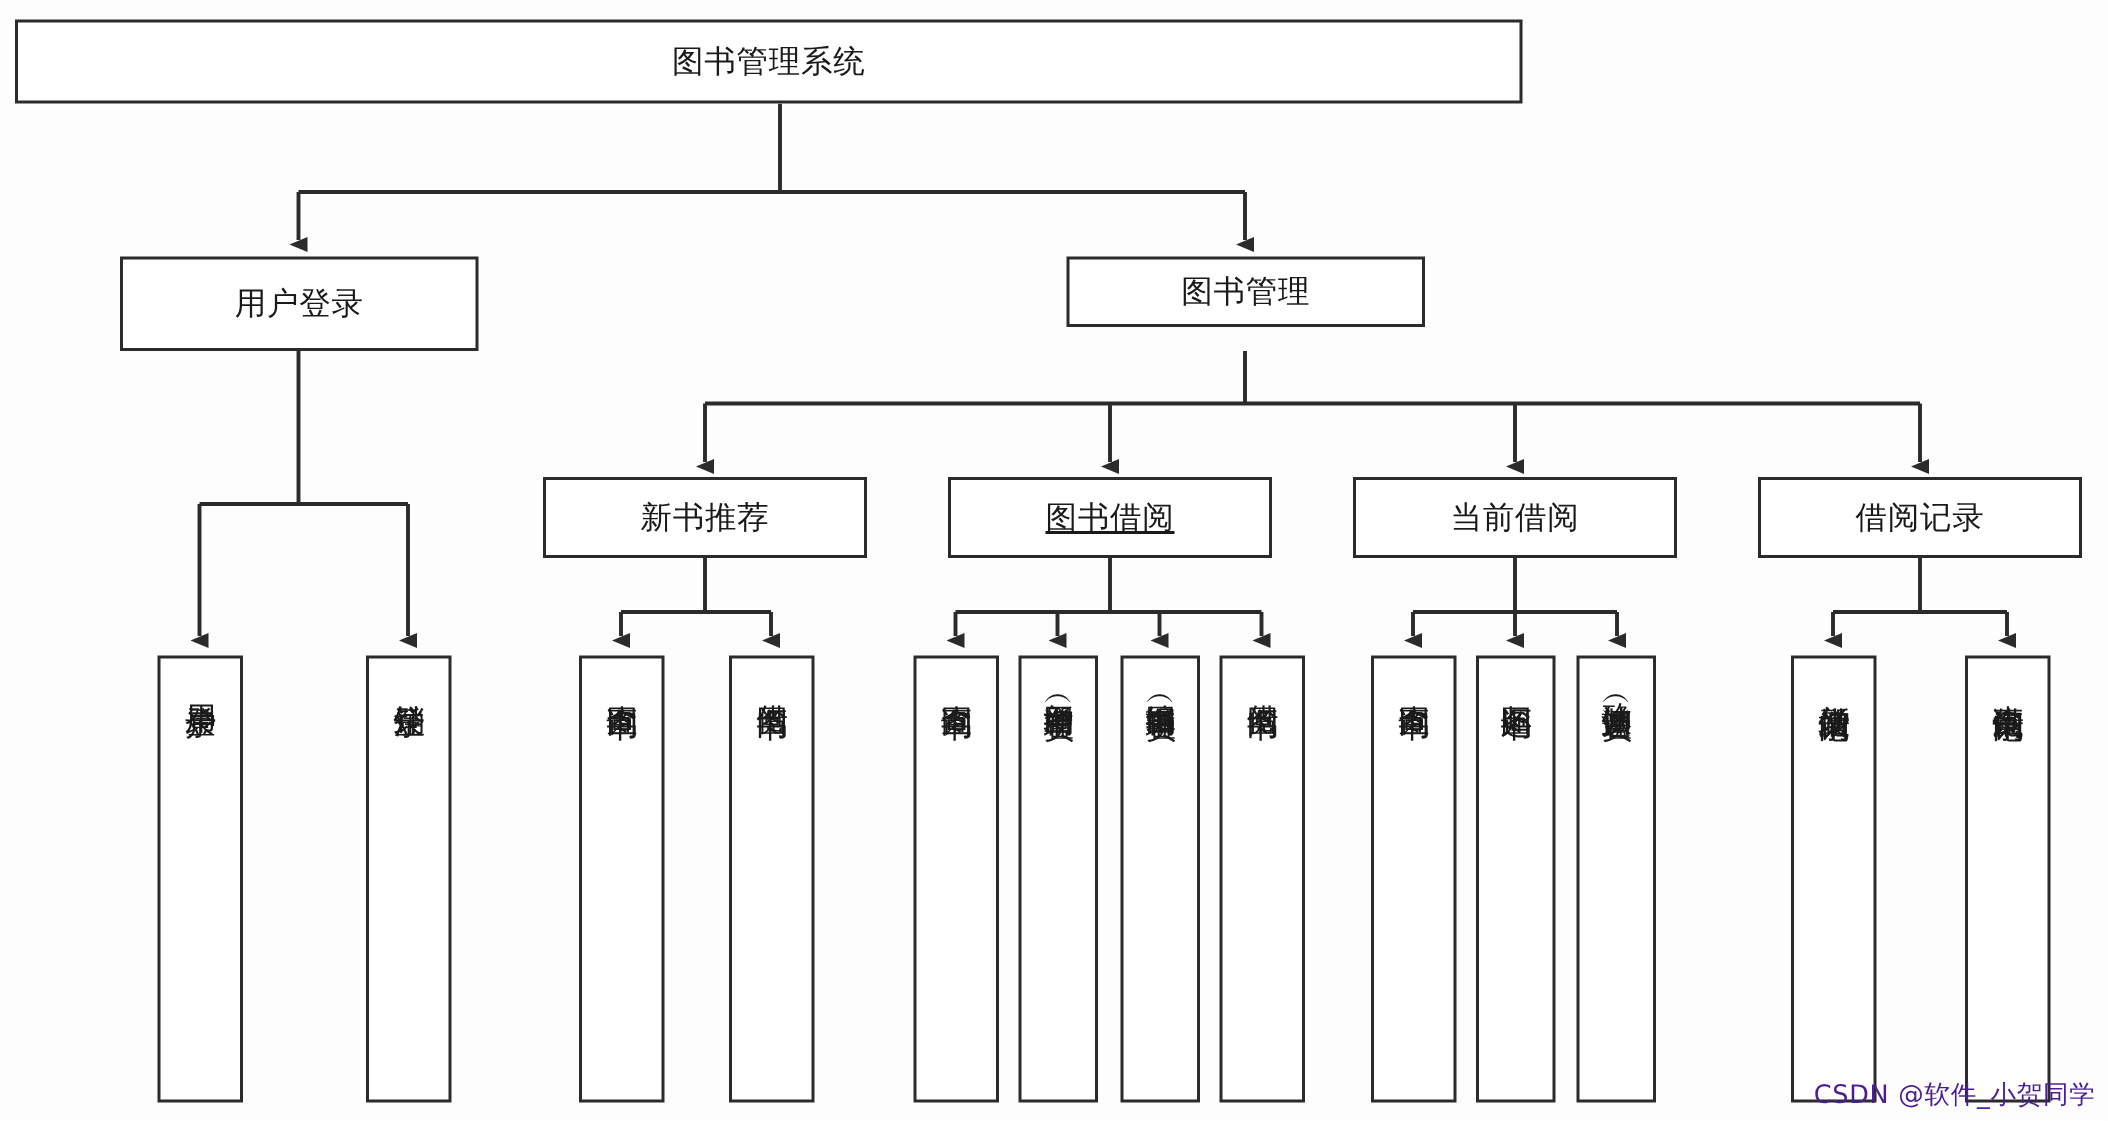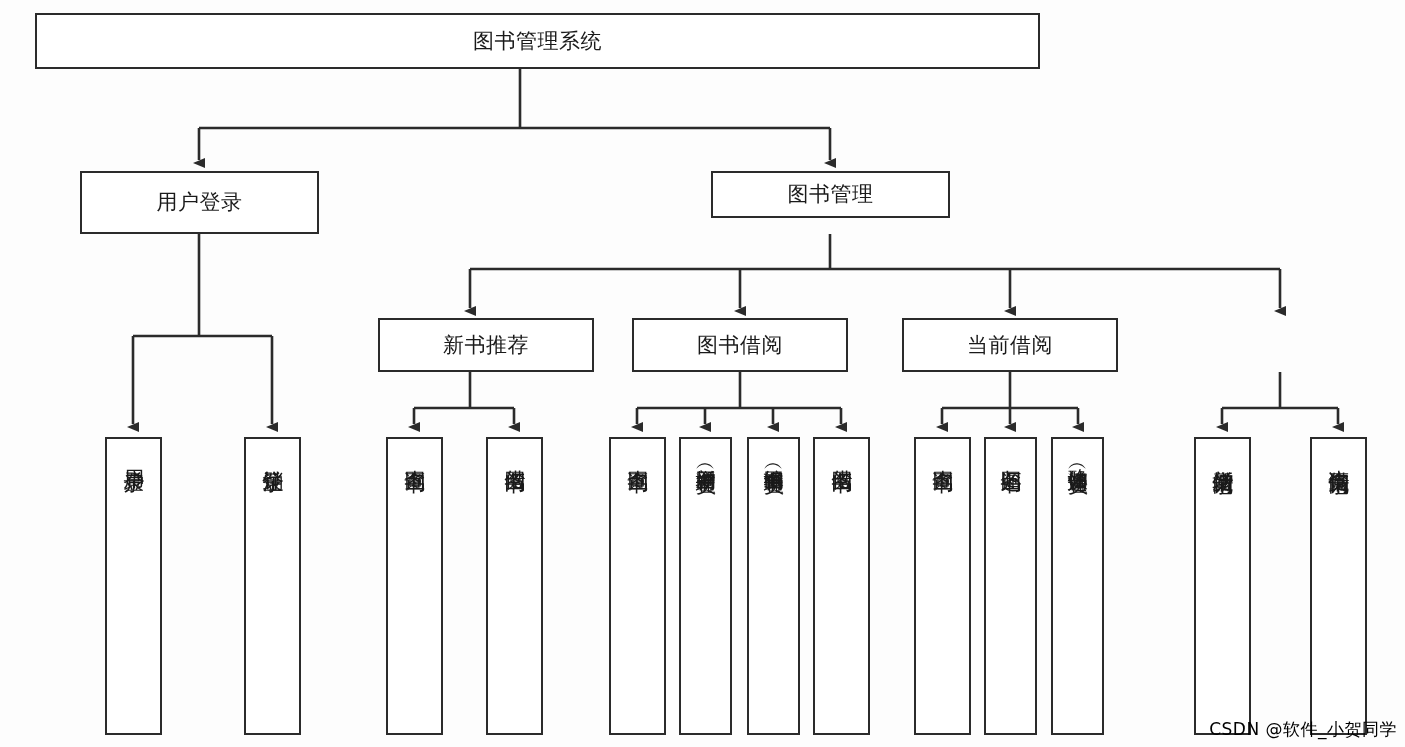--- a/index.html
+++ b/index.html
@@ -62,21 +62,21 @@
     white-space: nowrap;
   }
   .node.vertical.tall-text .node-label {
     font-size: 20px;
   }
   .watermark {
     position: absolute;
     right: 8px;
     bottom: 6px;
     font-size: 17px;
-    color: #000000;
+    color: #4c1d95;
     letter-spacing: 0.5px;
     user-select: none;
     white-space: nowrap;
   }
 </style>
 </head>
 <body>
 
 <div id="diagram-root">
 
@@ -124,40 +124,43 @@
       <path d="M1010,408 L1010,424" marker-end="url(#arrow)"></path>
       <path d="M1078,408 L1078,424" marker-end="url(#arrow)"></path>
 
       <path d="M1280,372 L1280,408"></path>
       <path d="M1222,408 L1338,408"></path>
       <path d="M1222,408 L1222,424" marker-end="url(#arrow)"></path>
       <path d="M1338,408 L1338,424" marker-end="url(#arrow)"></path>
     </g>
   </svg>
 
-  <div class="node horizontal" style="left:35px; top:13px; width:1005px; height:56px;">
+  <div class="node horizontal" style="left:10px; top:13px; width:1005px; height:56px;">
     <span class="node-label">图书管理系统</span>
   </div>
 
   <div class="node horizontal" style="left:80px; top:171px; width:239px; height:63px;">
     <span class="node-label">用户登录</span>
   </div>
   <div class="node horizontal" style="left:711px; top:171px; width:239px; height:47px;">
     <span class="node-label">图书管理</span>
   </div>
 
-  <div class="node horizontal" style="left:378px; top:318px; width:216px; height:54px;">
+  <div class="node horizontal" style="left:362px; top:318px; width:216px; height:54px;">
     <span class="node-label">新书推荐</span>
   </div>
-  <div class="node horizontal" style="left:632px; top:318px; width:216px; height:54px;">
+  <div class="node horizontal" style="left:632px; top:318px; width:216px; height:54px;text-decoration:underline;">
     <span class="node-label">图书借阅</span>
   </div>
   <div class="node horizontal" style="left:902px; top:318px; width:216px; height:54px;justify-content:center;">
     <span class="node-label">当前借阅</span>
   </div>
+  <div class="node horizontal" style="left:1172px; top:318px; width:216px; height:54px;">
+    <span class="node-label">借阅记录</span>
+  </div>
 
   <div class="node vertical" style="left:105px; top:437px; width:57px; height:298px;">
     <span class="node-label">用户登录</span>
   </div>
   <div class="node vertical" style="left:244px; top:437px; width:57px; height:298px;">
     <span class="node-label">注销登录</span>
   </div>
 
   <div class="node vertical" style="left:386px; top:437px; width:57px; height:298px;">
     <span class="node-label">查询图书</span>

